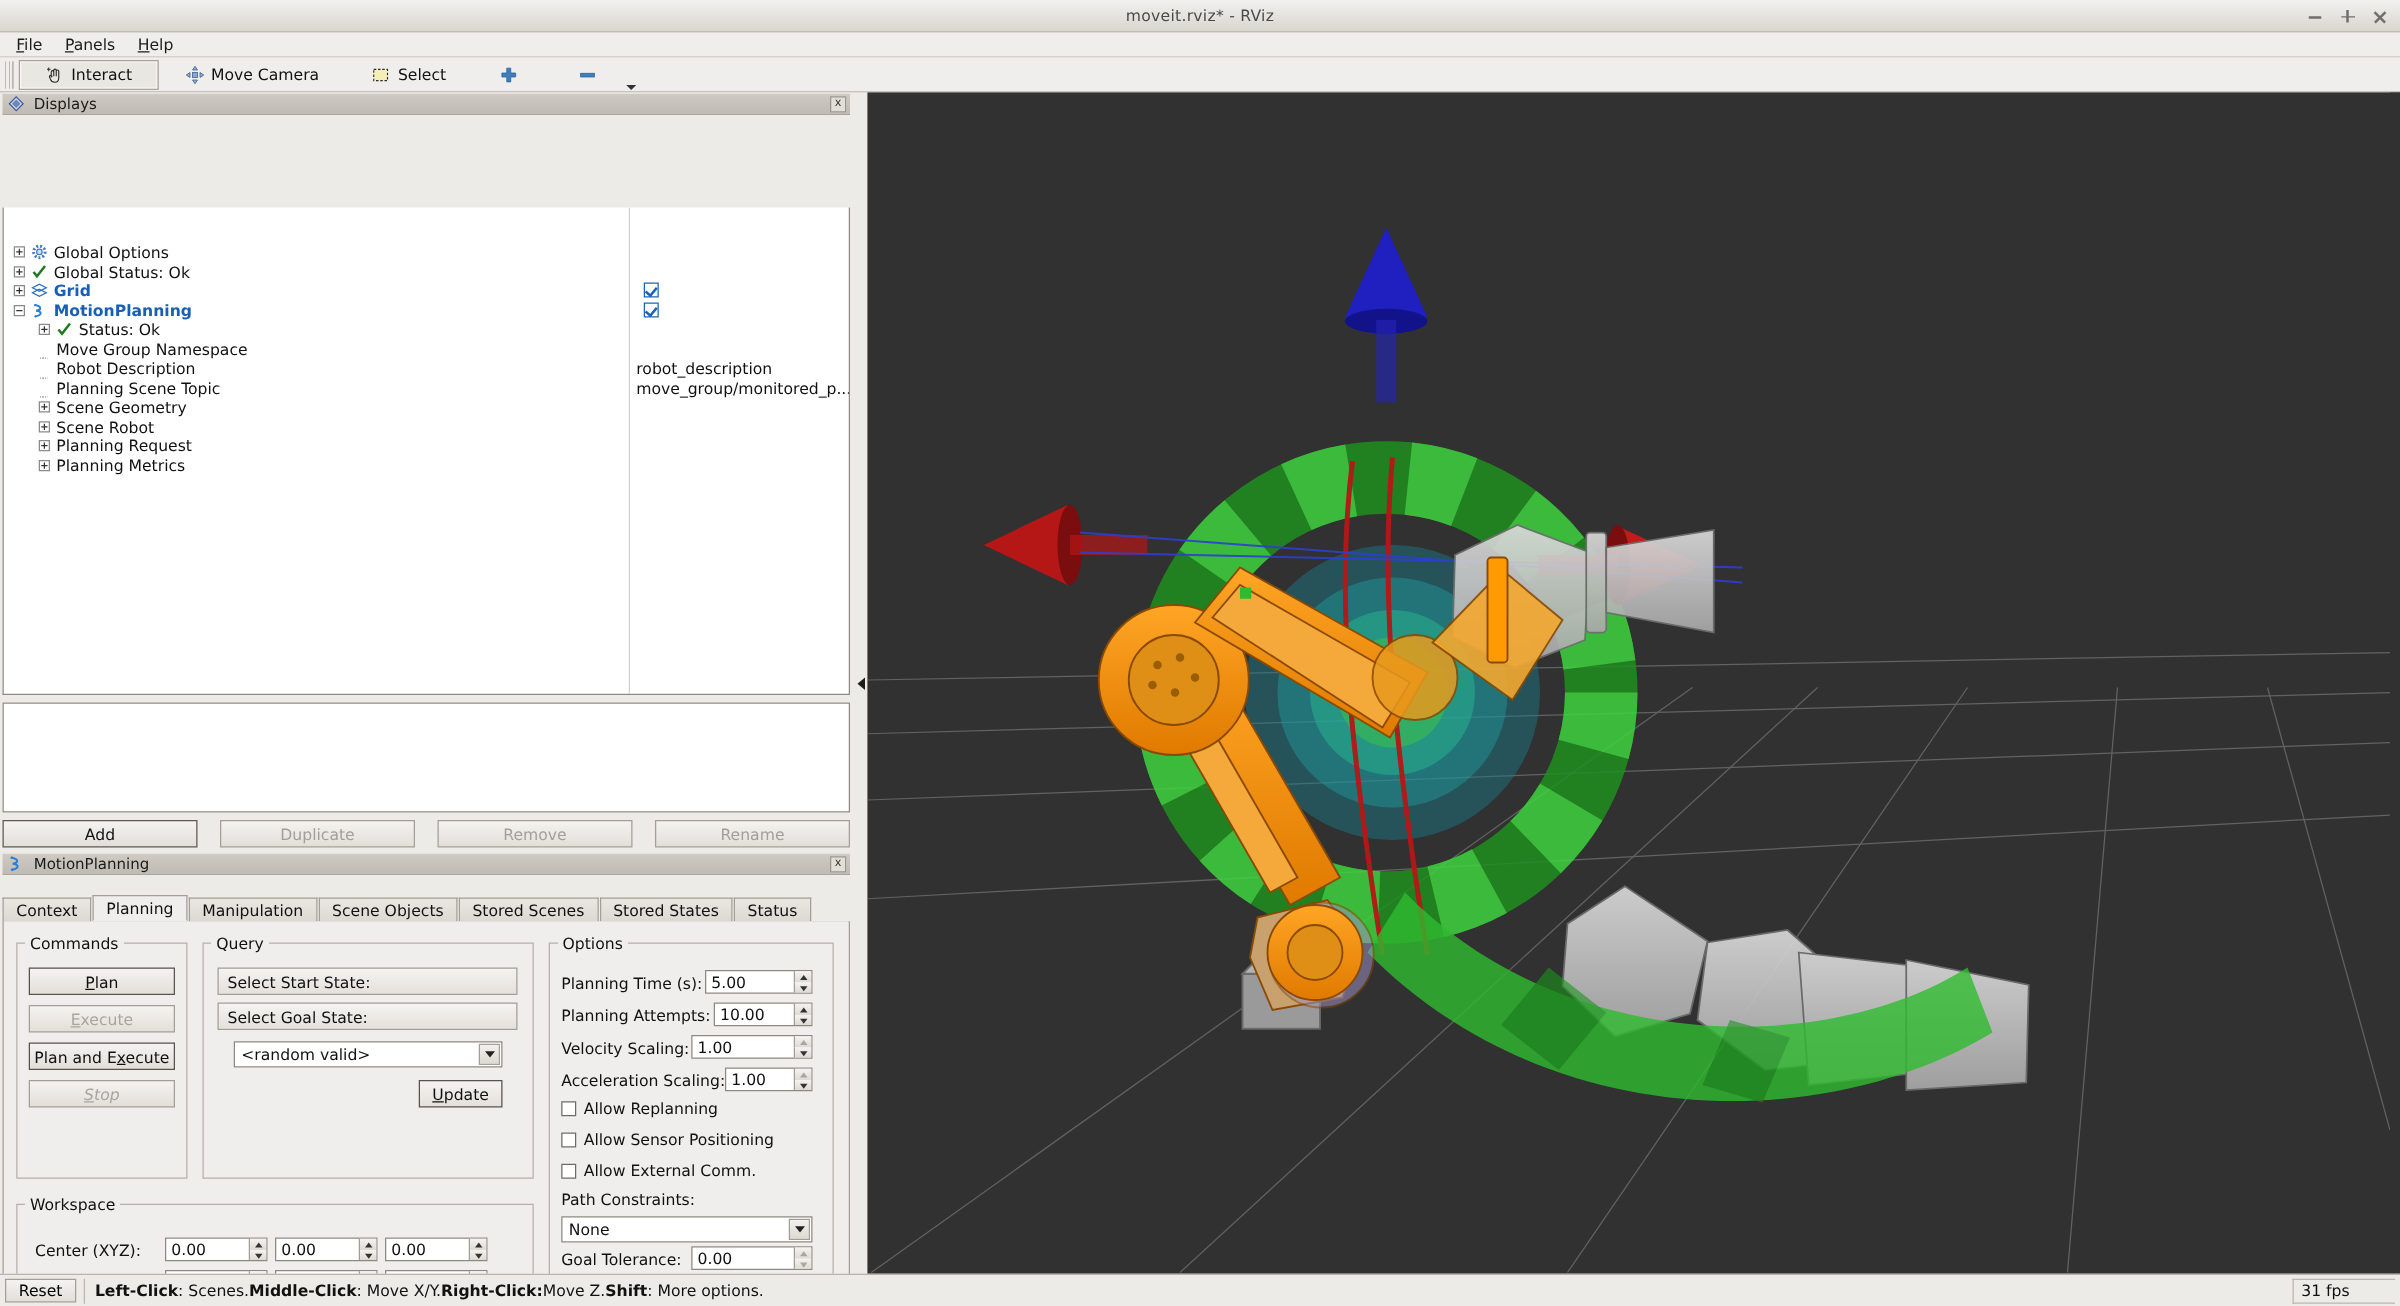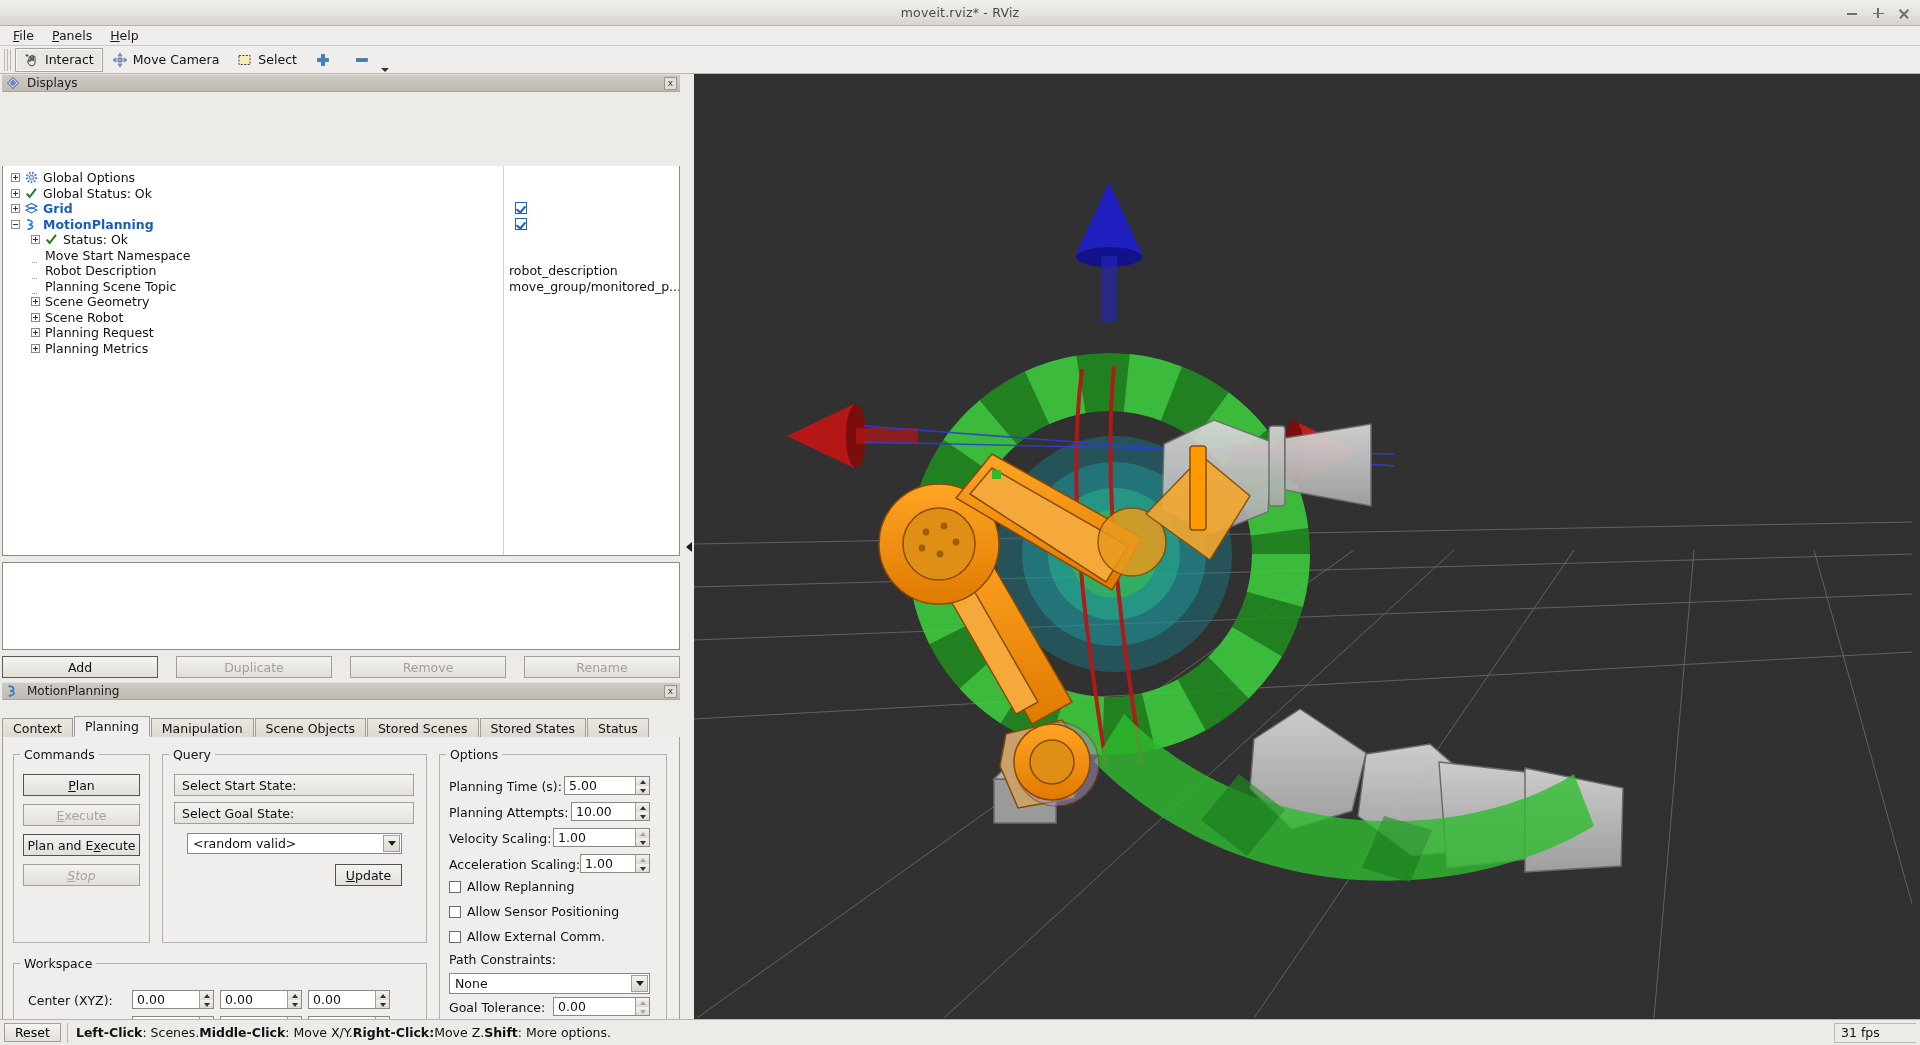--- a/index.html
+++ b/index.html
@@ -45,21 +45,21 @@
   
   .toolbar {
     position: absolute; left: 0; top: 46px; width: 1920px; height: 28px;
     background: #efeeec; border-bottom: 1px solid #b9b5ae;
     display: flex; align-items: center; padding-left: 4px;
   }
   .grip { width: 7px; height: 22px; margin-right: 4px;
     background: repeating-linear-gradient(to right,#bdb9b2 0px,#bdb9b2 1px,transparent 1px,transparent 3px); }
   .tbtn {
     display: flex; align-items: center; gap: 5px; height: 24px;
-    padding: 0 8px; font-size: 12.5px; color: #111; cursor: default;
+    padding: 0 20px; font-size: 12.5px; color: #111; cursor: default;
     border: 1px solid transparent;
   }
   .tbtn.active { background: #e9e7e2; border: 1px solid #a9a49c;
     box-shadow: inset 0 0 0 1px #f8f7f5; }
   .ticon { width: 16px; height: 16px; position: relative; flex: 0 0 16px; }
 
   
   .dock { position: absolute; left: 0; top: 74px; width: 684px; bottom: 26px; background: #edebe7; }
 
   .panelhdr {
@@ -74,21 +74,21 @@
     text-align: center; color: #333; cursor: pointer;
   }
 
   
   .displays-box {
     position: absolute; left: 2px; top: 92px; width: 678px; height: 390px;
     background: #fff; border: 1px solid #8f8a82; border-top: none;
   }
   .tree { position: relative; width: 100%; height: 100%; overflow: hidden; }
   .treecol-sep { position: absolute; left: 500px; top: 0; bottom: 0; width: 1px; background: #d4d0ca; }
-  .trow { display: flex; align-items: center; height: 15.5px; position: relative; font-size: 12.5px; }
+  .trow { display: flex; align-items: center; height: 15.5px; position: relative; font-size: 12.5px; margin-top: 24px; }
   .trow .lbl { white-space: nowrap; color: #111; }
   .trow .lbl.blue { color: #1a5fb4; font-weight: bold; }
   .expander {
     width: 9px; height: 9px; border: 1px solid #8a8a8a; background: #fff;
     position: relative; flex: 0 0 9px; cursor: pointer;
   }
   .expander::before { content:""; position: absolute; left: 1px; top: 3px; width: 5px; height: 1px; background: #333; }
   .expander.plus::after { content:""; position: absolute; left: 3px; top: 1px; width: 1px; height: 5px; background: #333; }
   .dash { width: 9px; flex: 0 0 9px; position: relative; }
   .dash::before { content:""; position: absolute; left: 1px; top: 7px; width: 6px; height: 1px;
@@ -386,21 +386,21 @@
             <span class="ticon-sm"><svg width="13" height="13" viewBox="0 0 13 13">
                 <path d="M1.8 6.6 L4.6 10 L11 1.8" fill="none" stroke="#1f7a1f" stroke-width="2"></path>
               </svg></span>
             <span style="width: 5px; flex: 0 0 5px;"></span>
             <span class="lbl">Status: Ok</span>
           </div>
           <div class="trow" style="position: absolute; left: 0px; top: 81.5px; width: 100%;">
             <span style="width: 28px; flex: 0 0 auto;"></span>
             <span class="dash"></span>
             <span style="width: 5px; flex: 0 0 5px;"></span>
-            <span class="lbl">Move Start Namespace</span>
+            <span class="lbl">Move Group Namespace</span>
           </div>
           <div class="trow" style="position: absolute; left: 0px; top: 97px; width: 100%;">
             <span style="width: 28px; flex: 0 0 auto;"></span>
             <span class="dash"></span>
             <span style="width: 5px; flex: 0 0 5px;"></span>
             <span class="lbl">Robot Description</span>
             <span class="vcell">robot_description</span>
           </div>
           <div class="trow" style="position: absolute; left: 0px; top: 112.5px; width: 100%;">
             <span style="width: 28px; flex: 0 0 auto;"></span>

